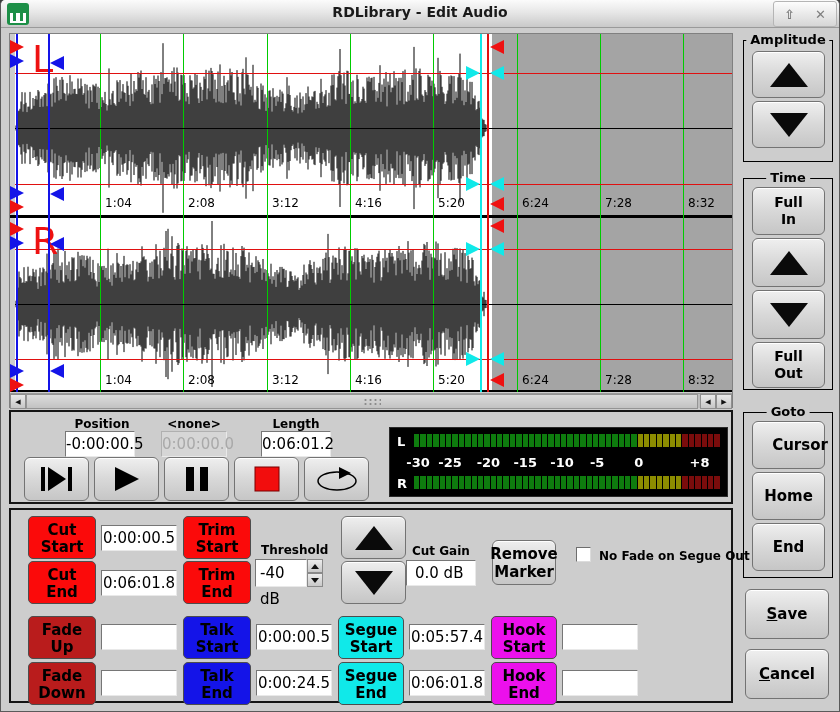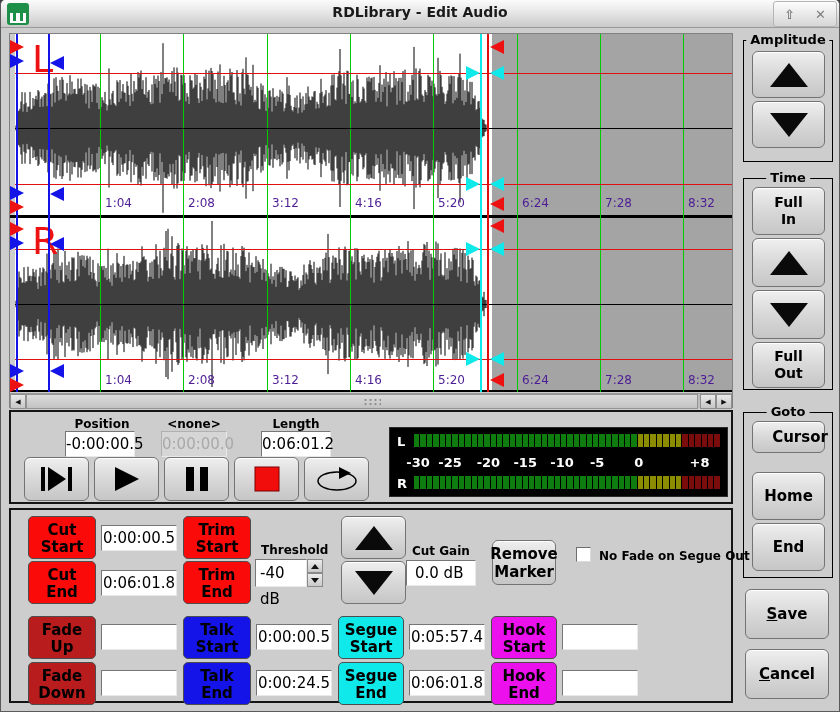--- a/index.html
+++ b/index.html
@@ -14,21 +14,21 @@
   
   .wave-panel{position:absolute;left:8px;top:33px;width:724px;height:375px;background:#cdcdcd;border:1px solid #808080;}
   .wave-area{position:absolute;left:0;top:0;width:722px;height:358px;overflow:hidden;}
   .wv-white{position:absolute;left:5px;top:0;width:477px;height:358px;background:#ffffff;}
   .wv-gray{position:absolute;left:482px;top:0;width:240px;height:358px;background:#a4a4a4;}
   .vline{position:absolute;top:0;height:358px;width:1px;}
   .hline{position:absolute;left:5px;width:717px;height:1px;}
   .divider{position:absolute;left:0;top:181px;width:722px;height:3px;background:#000;}
   .bottomline{position:absolute;left:0;top:356px;width:722px;height:2px;background:#000;}
   .chan-letter{position:absolute;font-size:38px;color:#ee1111;line-height:1;}
-  .tlabel{position:absolute;font-size:12px;color:#4c1d95;}
+  .tlabel{position:absolute;font-size:12px;color:#000000;}
   .tri{position:absolute;width:0;height:0;border-style:solid;}
   .wavesvg{position:absolute;left:0;top:0;}
 
   
   .scrollbar{position:absolute;left:0;top:359px;width:722px;height:15px;background:#bdbdbd;border-top:1px solid #9a9a9a;display:block;}
   .sb-btn{position:absolute;top:0;width:16px;height:15px;background:linear-gradient(180deg,#e9e9e9,#c6c6c6);border:1px solid #8f8f8f;font-size:7px;color:#111;text-align:center;line-height:14px;}
   .sb-handle{position:absolute;left:16px;top:0;width:672px;height:15px;background:linear-gradient(180deg,#dcdcdc,#c2c2c2);border:1px solid #949494;}
   .sb-grip{position:absolute;left:336px;top:3px;width:18px;height:9px;background-image:radial-gradient(#8d8d8d 1px,transparent 1.3px);background-size:5px 4px;}
 
   
@@ -194,21 +194,21 @@
         <span class="arrow-down"></span>
       </button>
     <button class="btn" style="position:absolute;left:8px;top:163px;width:73px;height:46px;font-size:14px;">
       <span>Full</span>
         <span>Out</span>
     </button>
   </div>
 
   <div class="grp" style="left:742px;top:412px;width:90px;height:166px;">
     <div class="grp-label">Goto</div>
-    <button class="btn" style="position:absolute;left:8px;top:8px;width:73px;height:32px;font-size:15px;padding-left:29px;">
+    <button class="btn" style="position:absolute;left:8px;top:8px;width:73px;height:48px;font-size:15px;padding-left:29px;">
         <span>Cursor</span>
       </button>
     <button class="btn" style="position:absolute;left:8px;top:59px;width:73px;height:48px;font-size:15px;">
         <span>Home</span>
       </button>
     <button class="btn" style="position:absolute;left:8px;top:110px;width:73px;height:48px;font-size:15px;">
         <span>End</span>
       </button>
   </div>
 

